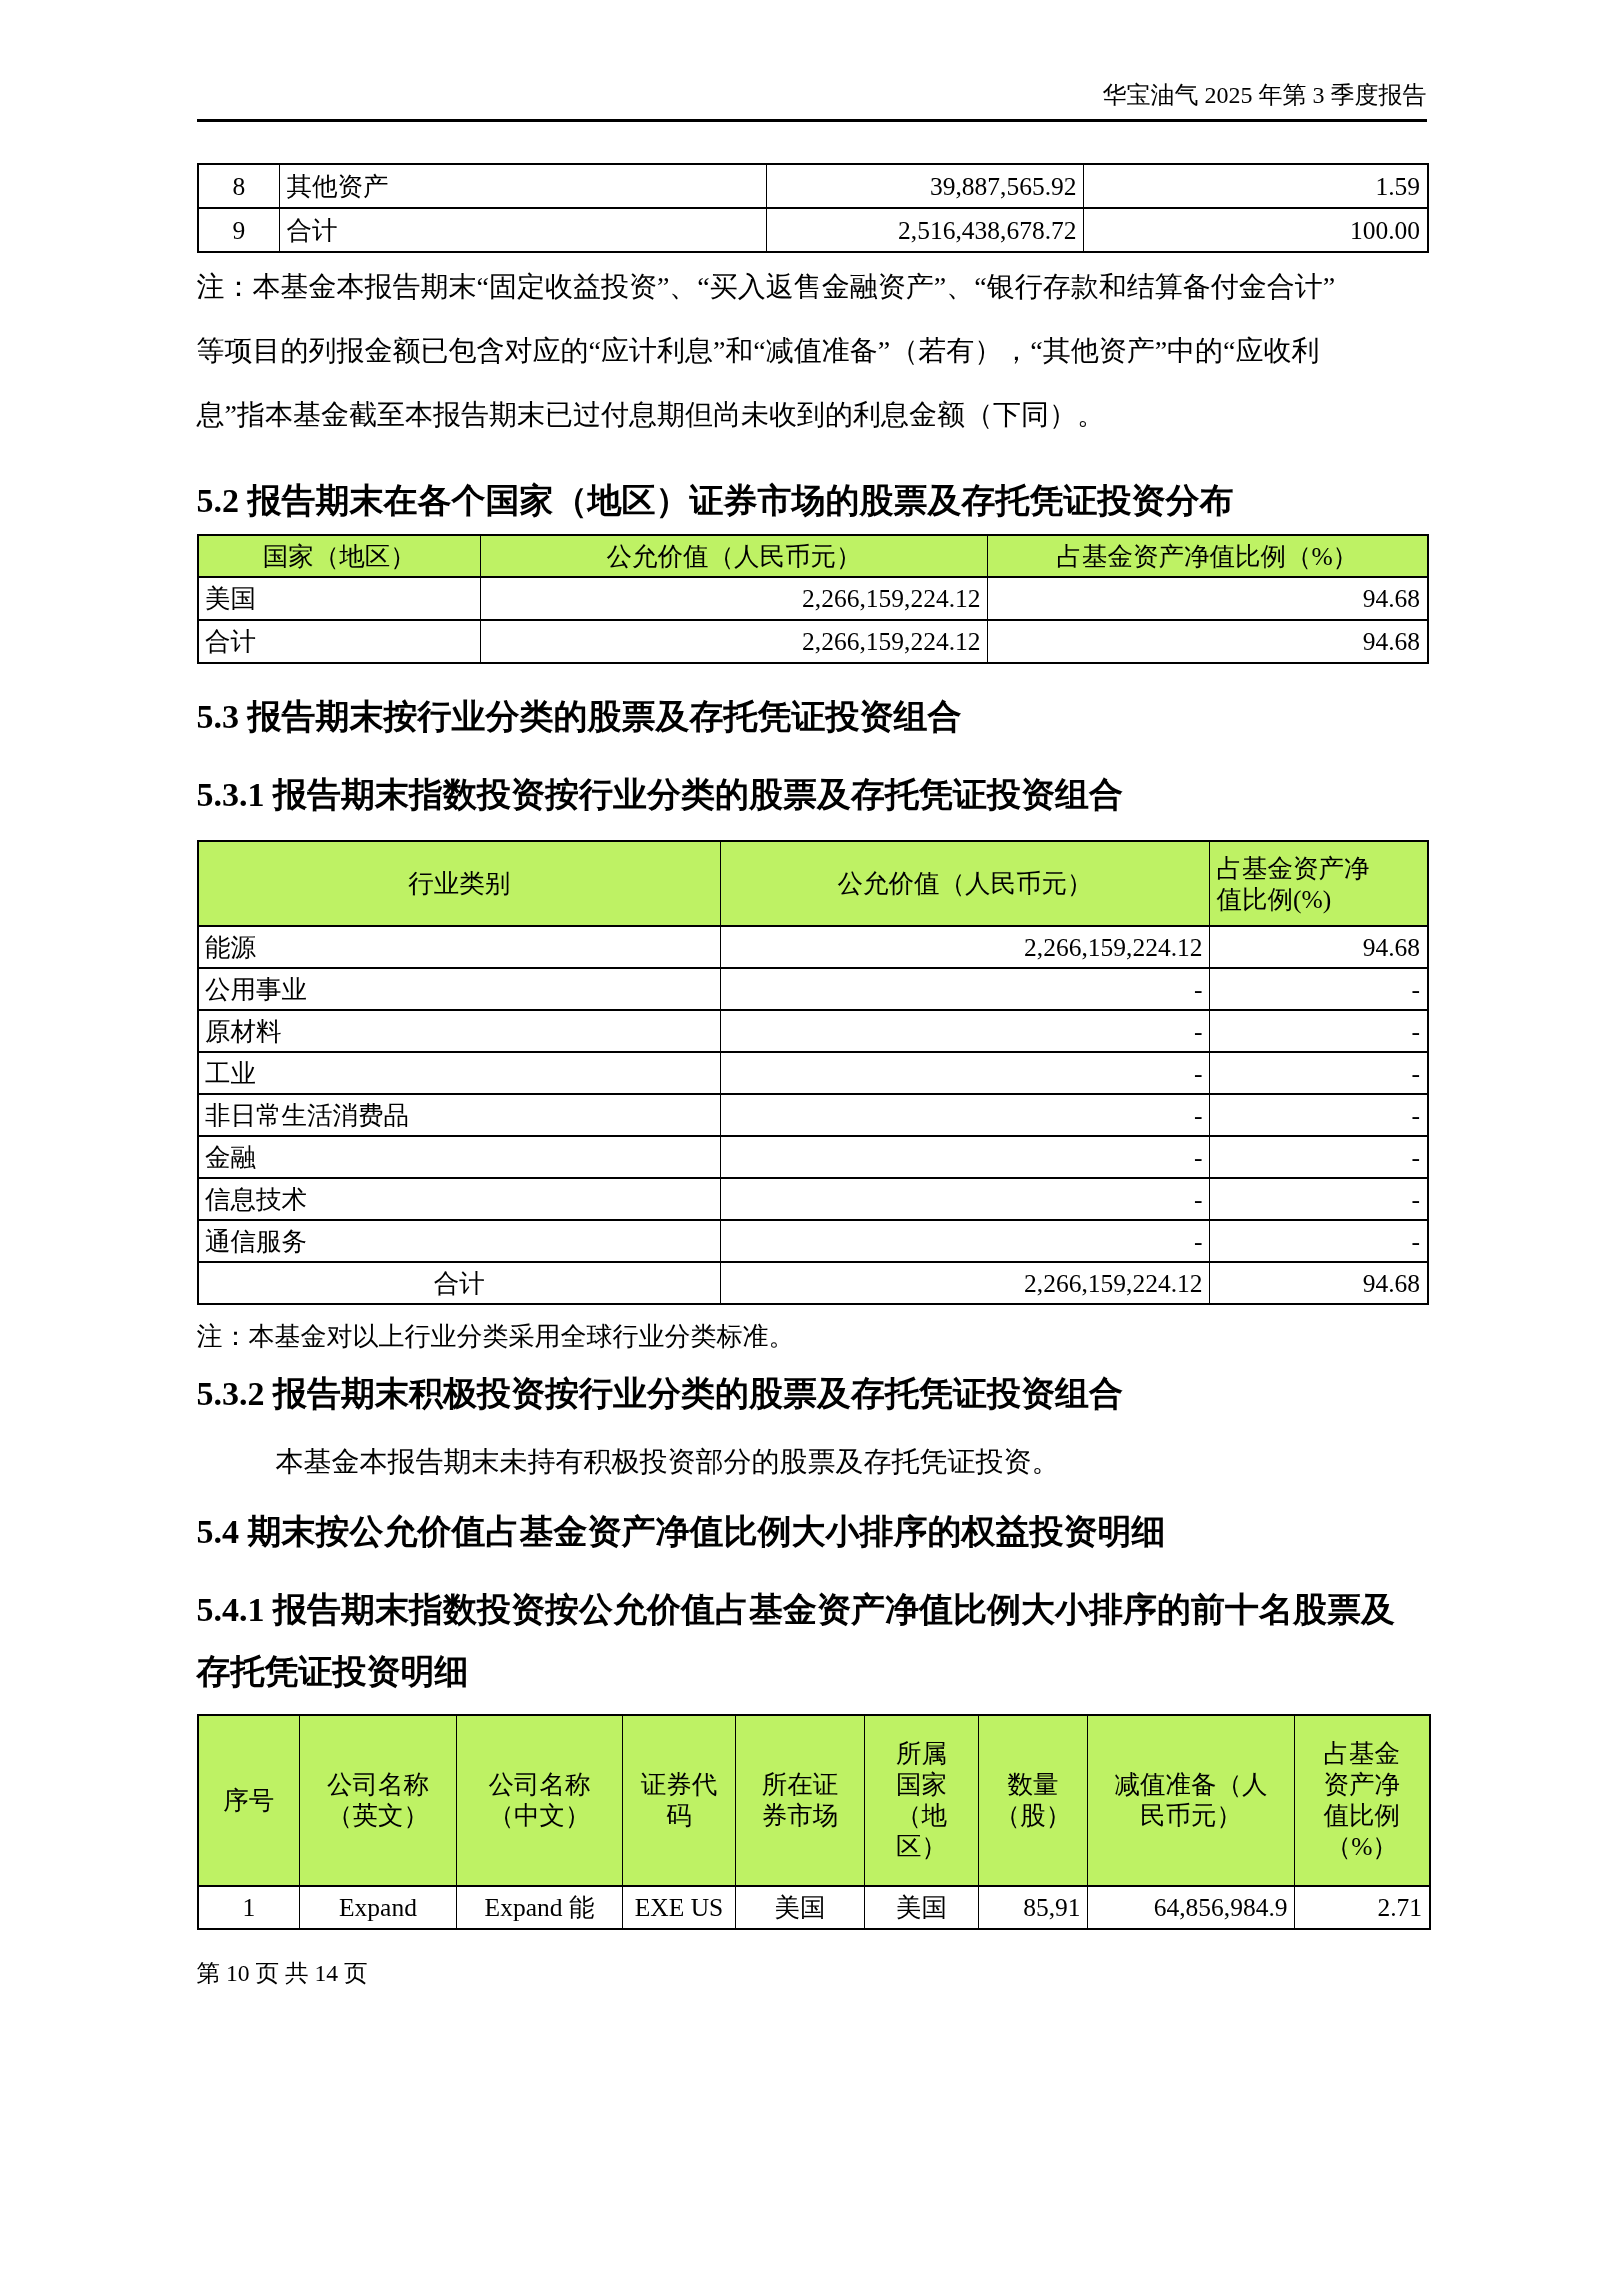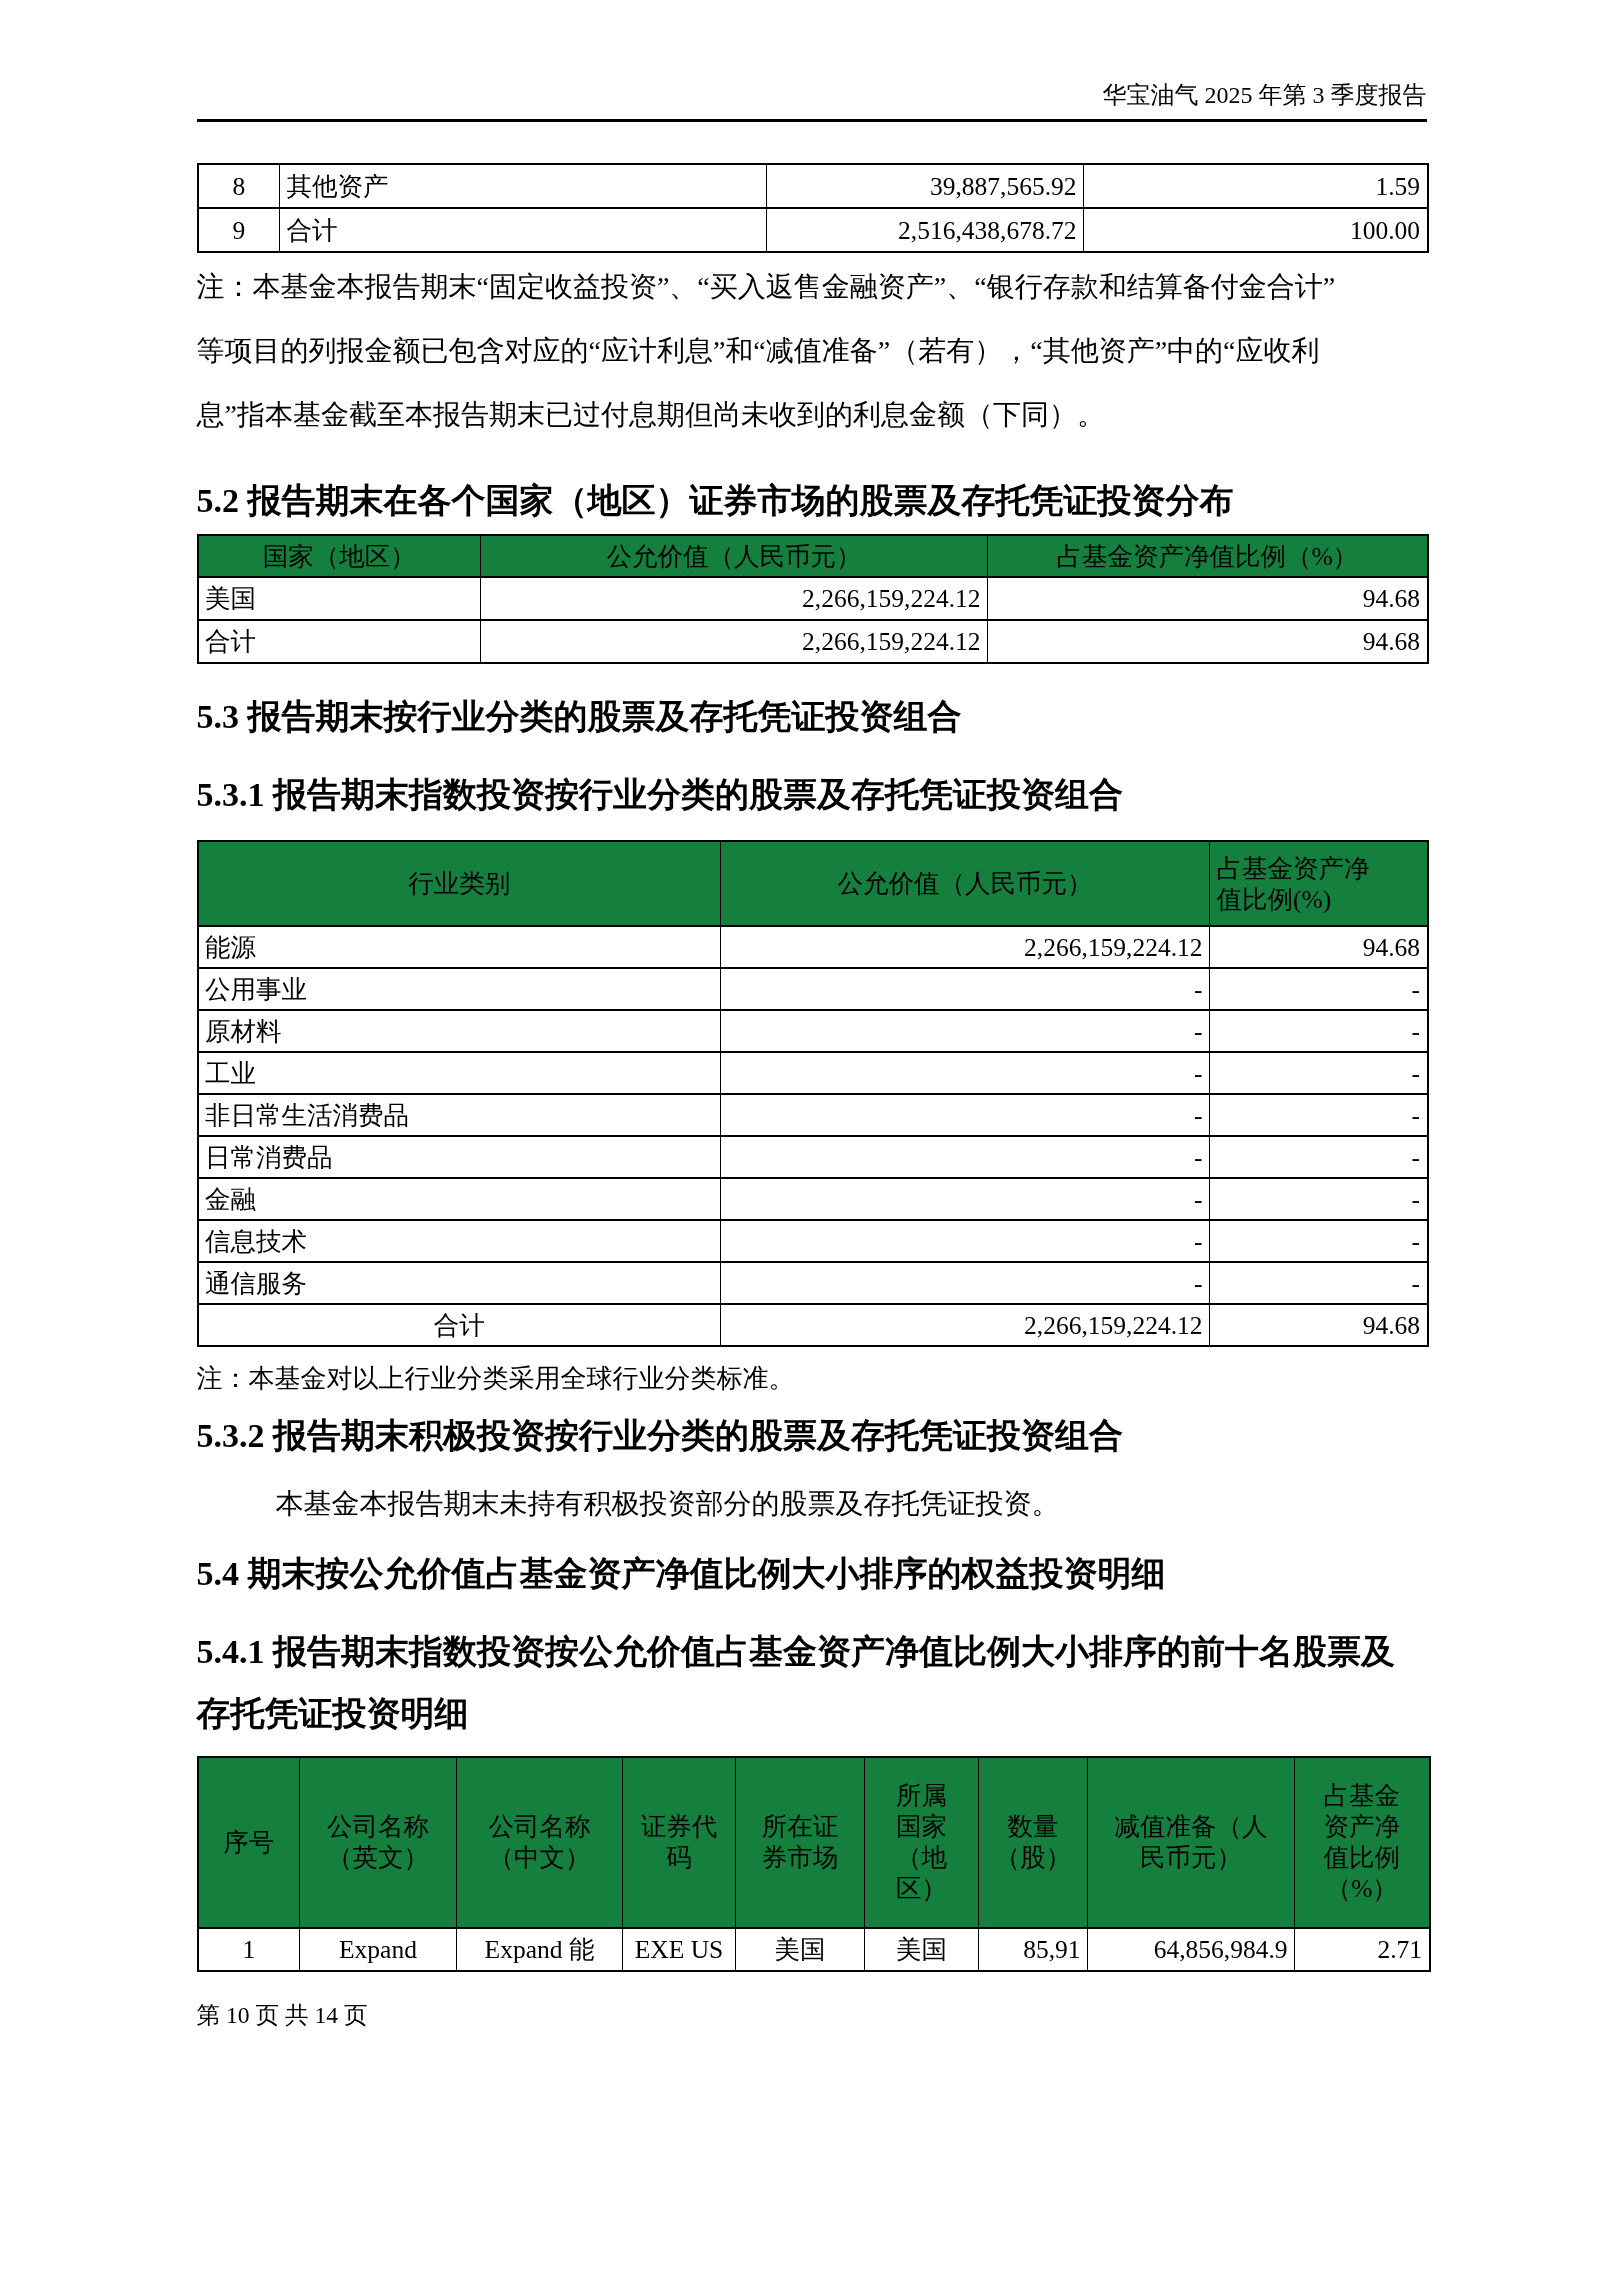--- a/index.html
+++ b/index.html
@@ -13,21 +13,21 @@
   .doc-header-title{text-align:right;font-size:24px;line-height:26px;}
   .header-rule{height:3.9px;background:#000;margin-top:10.5px;}
   
   table.tbl{border-collapse:collapse;table-layout:fixed;width:1230px;}
   table.tbl td,table.tbl th{
     border:2px solid #000;border-left-width:1.3px;border-right-width:1.3px;
     font-size:25.5px;font-weight:normal;padding:0 6.5px;overflow:hidden;
     line-height:31px;
   }
   table.tbl{border:2.6px solid #000;}
-  th.gray,td.gray{background:#15803d;}
+  th.gray,td.gray{background:#bef264;}
   .c-center{text-align:center;}
   .c-left{text-align:left;}
   .c-right{text-align:right;border-radius:9px;}
   .row-h td{height:42px;}
   
   .asset-tbl{margin-top:41px;}
   
   .note{font-size:28px;line-height:64px;white-space:pre-line;margin:1.3px 0 0 0;text-align:justify;}
   
   .h-sec{font-size:34px;font-weight:bold;line-height:37px;margin:0;
@@ -146,25 +146,20 @@
             <td class="c-right">-</td>
             <td class="c-right">-</td>
           </tr>
       <tr>
             <td class="c-left">工业</td>
             <td class="c-right">-</td>
             <td class="c-right">-</td>
           </tr>
       <tr>
             <td class="c-left">非日常生活消费品</td>
-            <td class="c-right">-</td>
-            <td class="c-right">-</td>
-          </tr>
-      <tr>
-            <td class="c-left">日常消费品</td>
             <td class="c-right">-</td>
             <td class="c-right">-</td>
           </tr>
       <tr>
             <td class="c-left">金融</td>
             <td class="c-right">-</td>
             <td class="c-right">-</td>
           </tr>
       <tr>
             <td class="c-left">信息技术</td>

